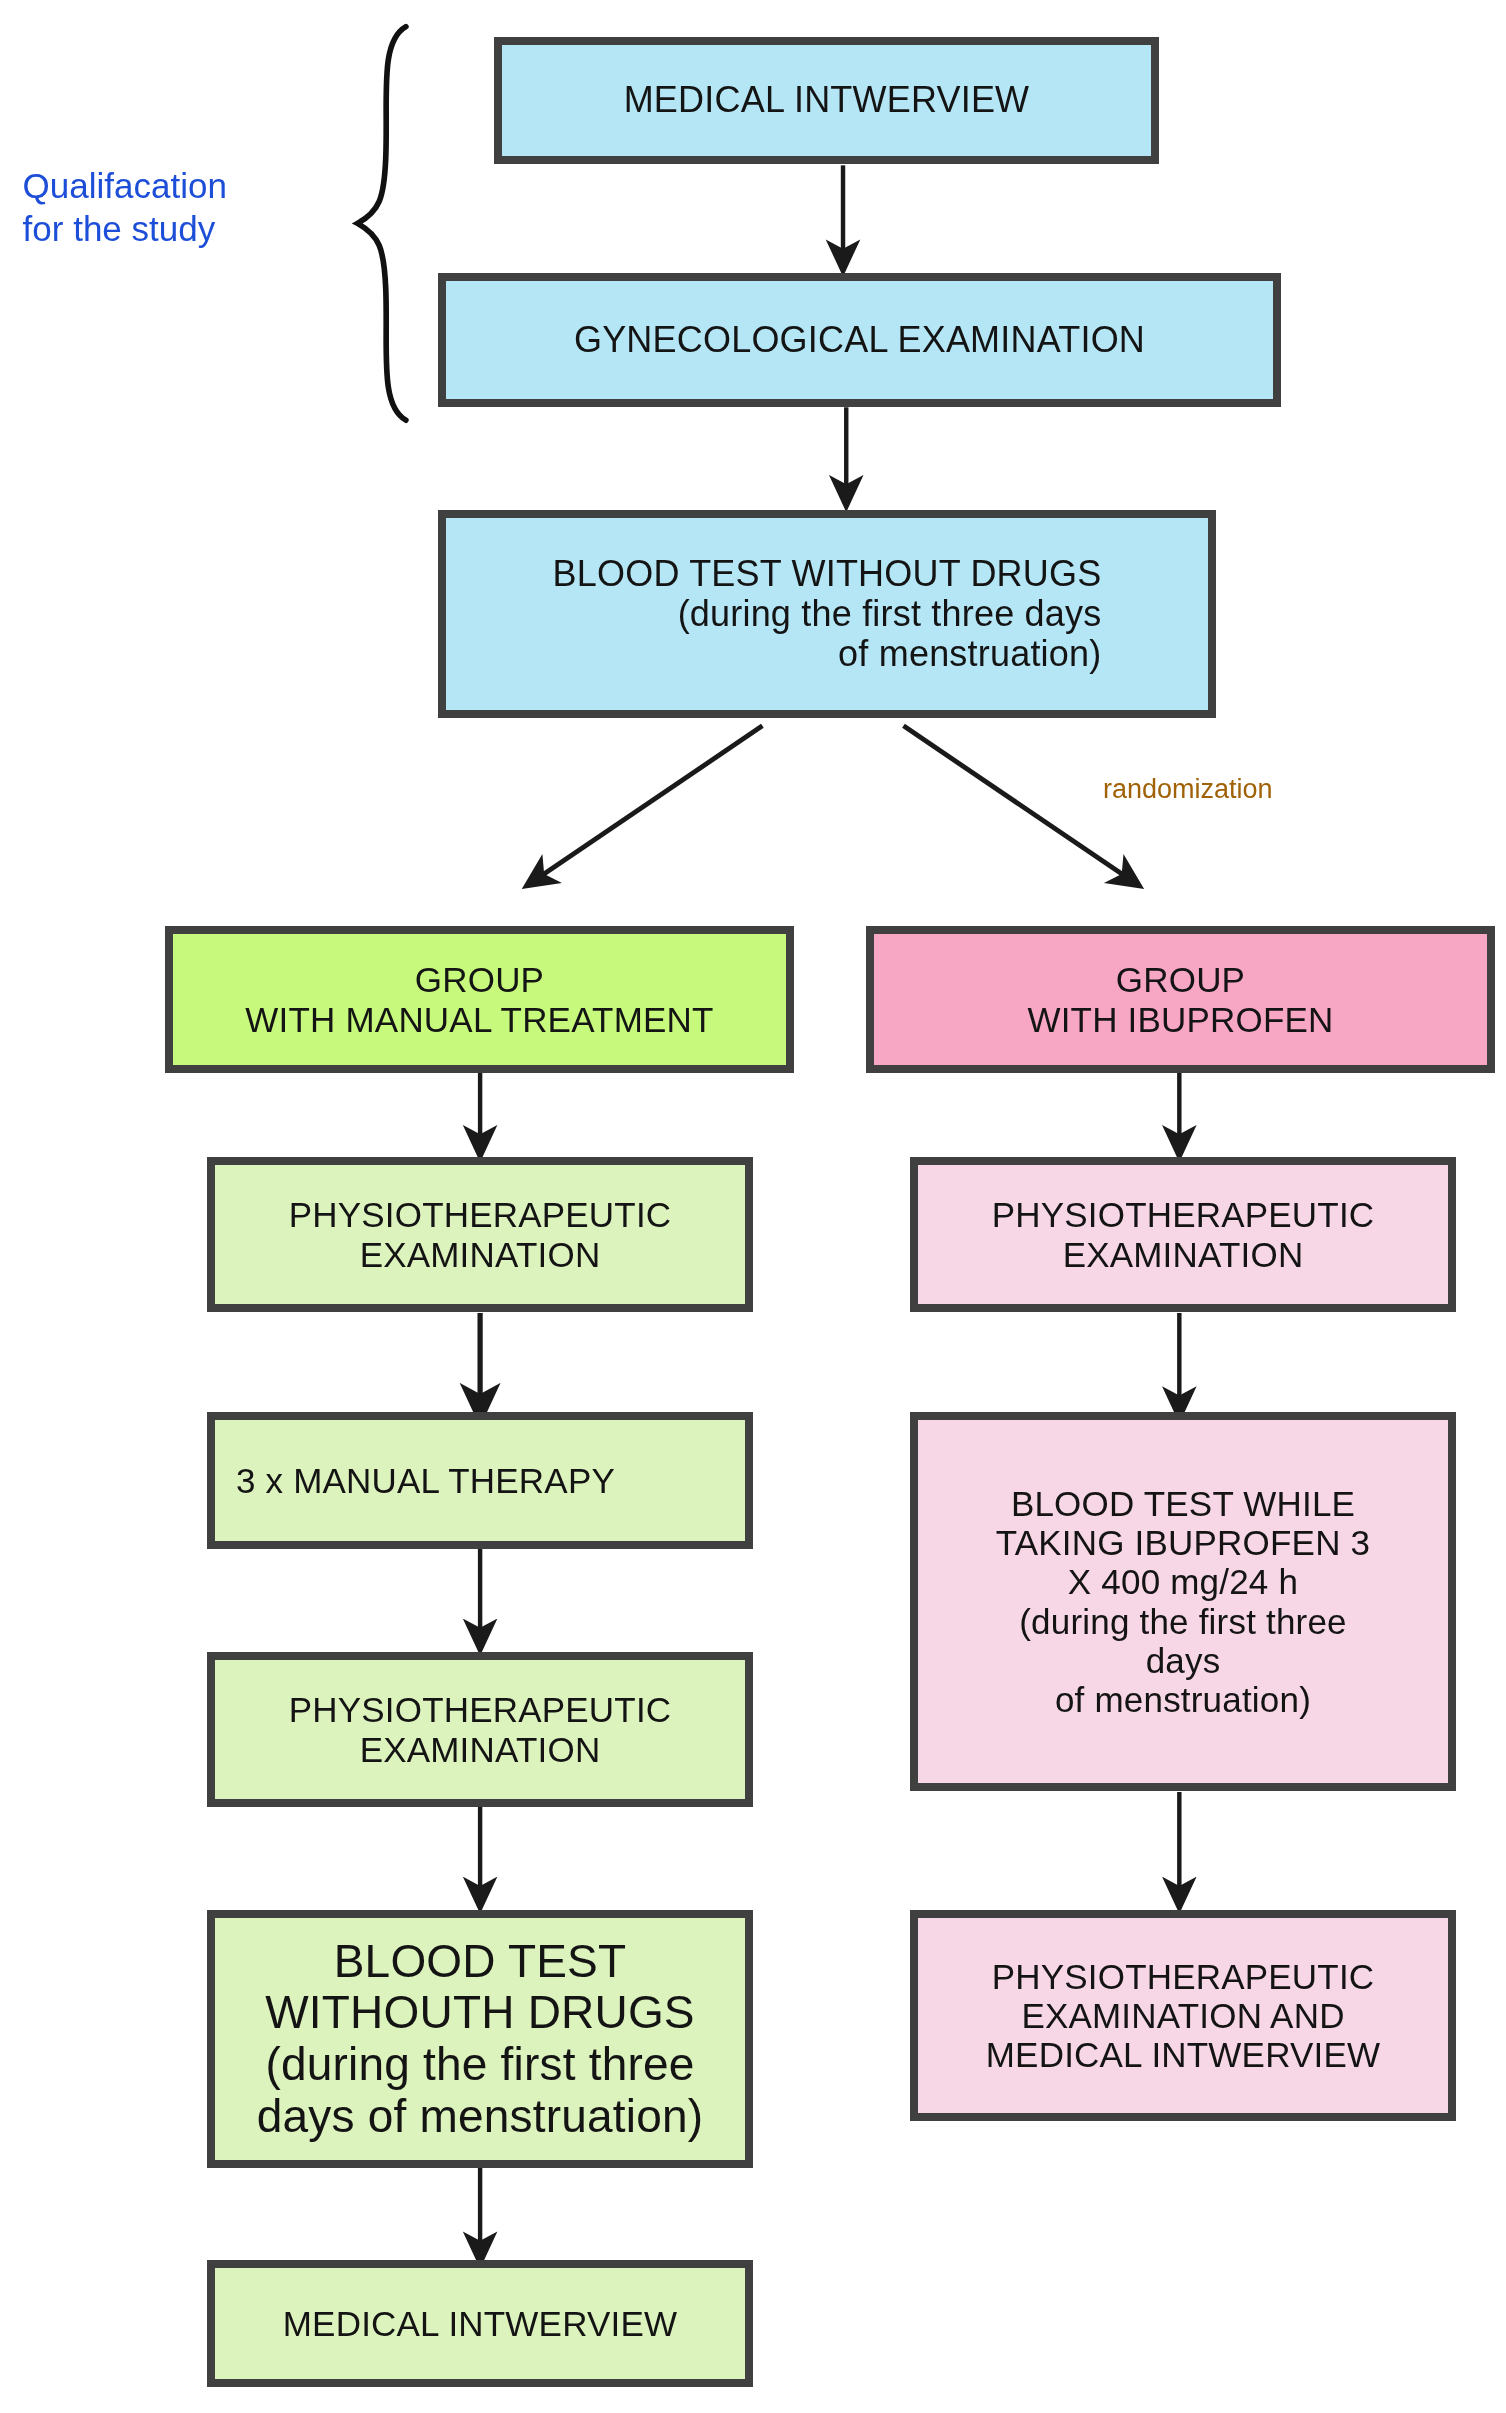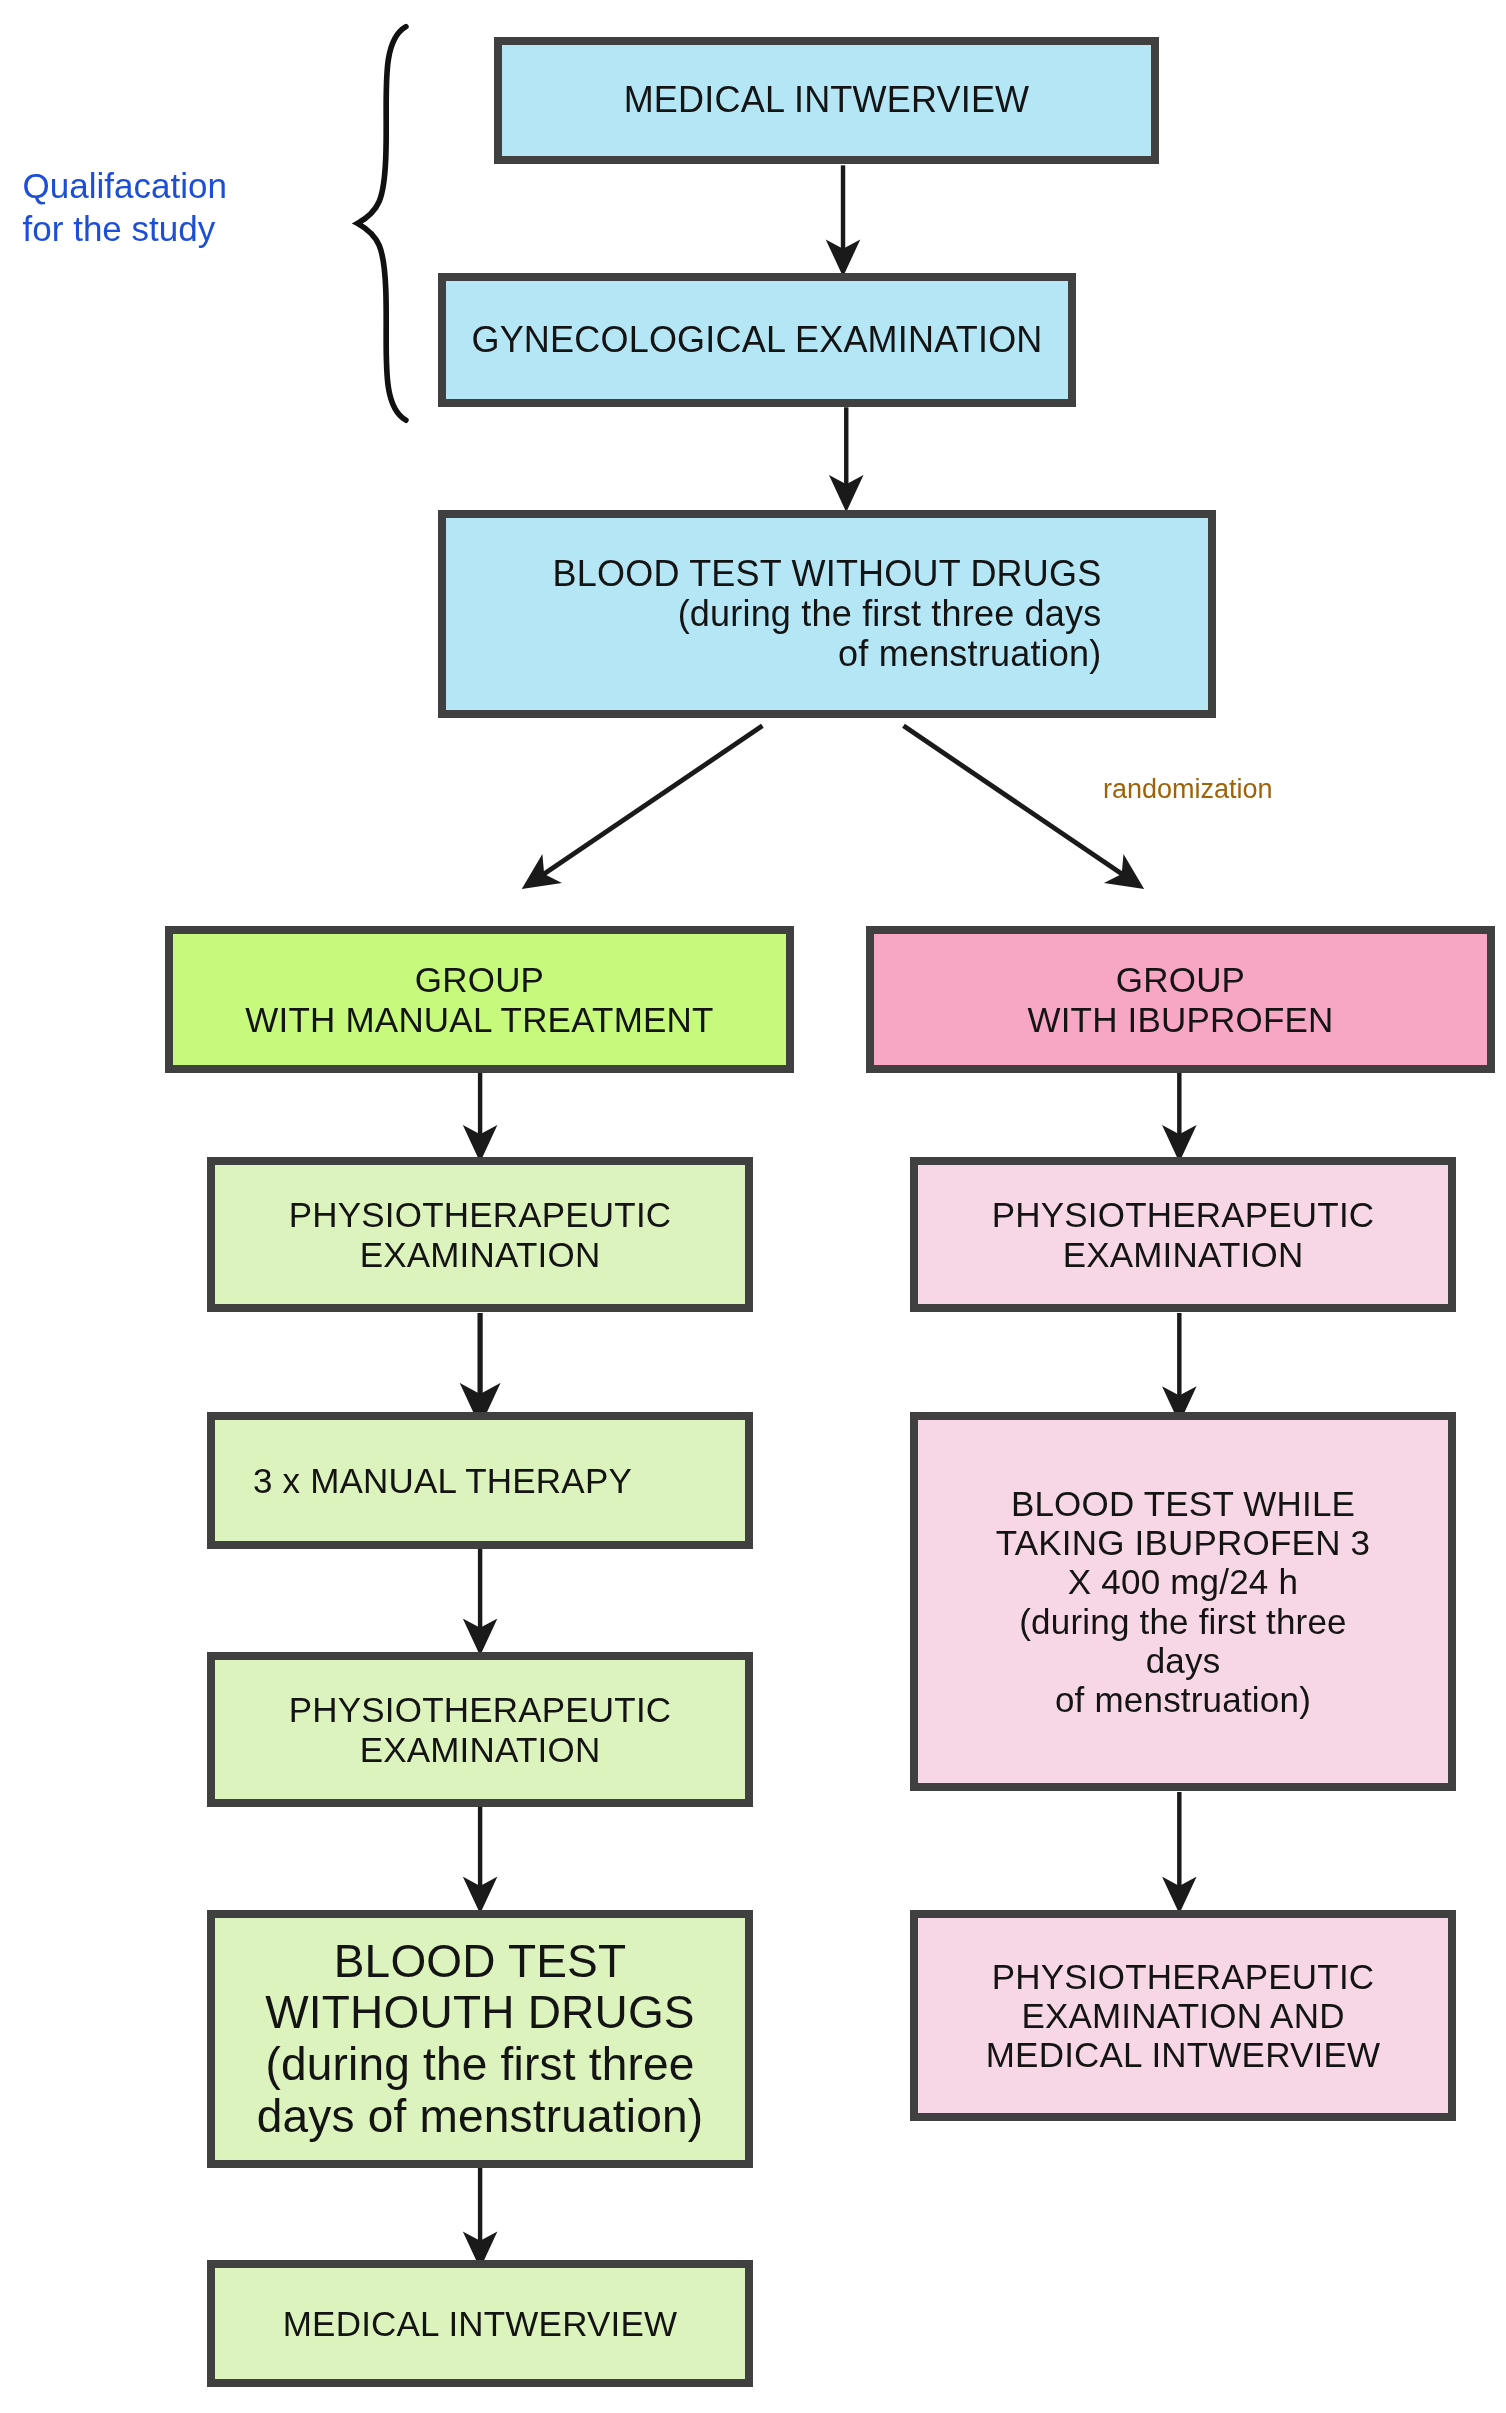--- a/index.html
+++ b/index.html
@@ -40,21 +40,21 @@
 
   .blue   { background: #b4e6f5; }
   .green-head { background: #c7fa7c; }
   .green  { background: #ddf3bd; }
   .pink-head  { background: #f7a6c4; }
   .pink   { background: #f7d7e5; }
 
   .left-align {
     align-items: flex-start;
     text-align: left;
-    padding-left: 38px;
+    padding-left: 21px;
   }
 
   .brace-label {
     position: absolute;
     font-size: 35px;
     line-height: 1.22;
     color: #1d4ed8;
     text-align: left;
     white-space: pre-line;
   }
@@ -116,21 +116,21 @@
     <line x1="1462" y1="2222" x2="1462" y2="2350" stroke="#1a1a1a" stroke-width="5.5" marker-end="url(#ah)"></line>
   </svg>
 
   <div class="brace-label" style="left:22.6px; top:165px; width:339px;">Qualifacation
 for the study</div>
 
   <div class="randomization-label" style="left:1103px; top:774px;">randomization</div>
 
   <div class="node blue" style="left:494px; top:37px; width:665px; height:127px; font-size:36px;">MEDICAL INTWERVIEW</div>
 
-  <div class="node blue" style="left:438px; top:273px; width:638px; height:134px; font-size:36px;">GYNECOLOGICAL EXAMINATION</div>
+  <div class="node blue" style="left:438px; top:273px; width:843px; height:134px; font-size:36px;">GYNECOLOGICAL EXAMINATION</div>
 
   <div class="node blue" style="left:438px; top:510px; width:778px; height:208px; font-size:36px;text-align:right;">BLOOD TEST WITHOUT DRUGS
 (during the first three days
 of menstruation)</div>
 
   <div class="node green-head" style="left:165px; top:926px; width:629px; height:147px; font-size:35px;">GROUP
 WITH MANUAL TREATMENT</div>
 
   <div class="node green" style="left:207px; top:1157px; width:546px; height:155px; font-size:35px;">PHYSIOTHERAPEUTIC
 EXAMINATION</div>

